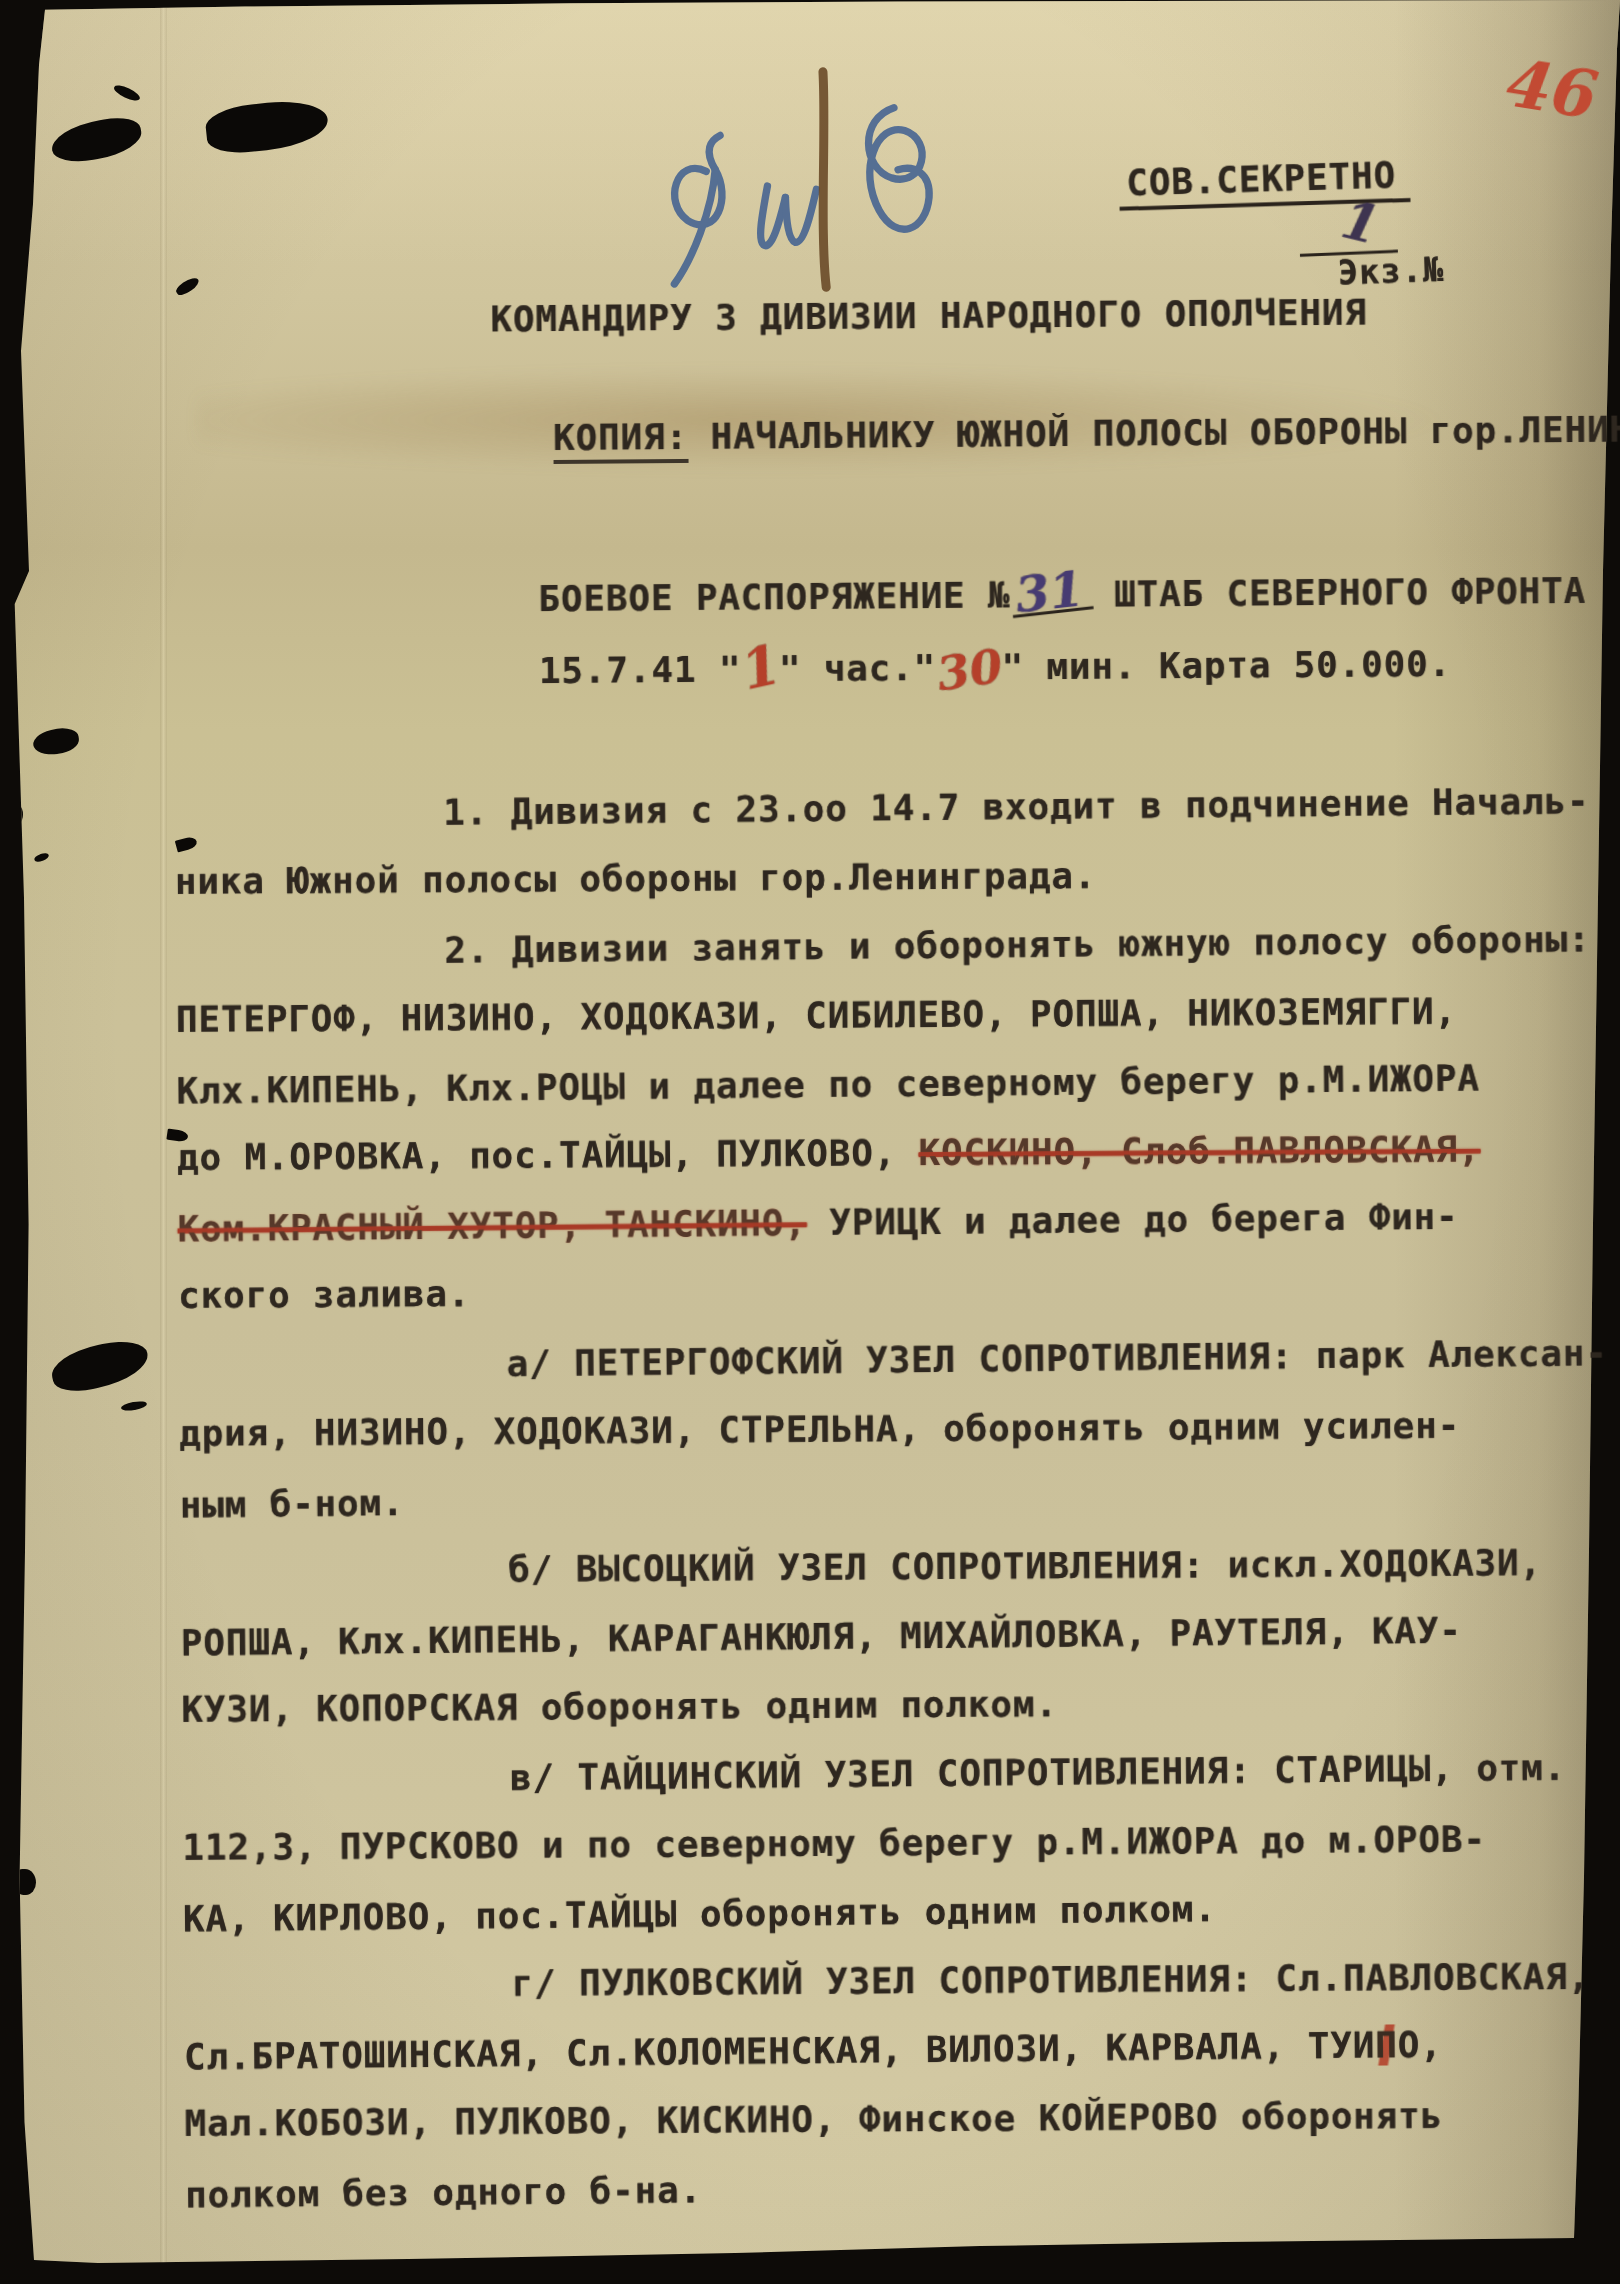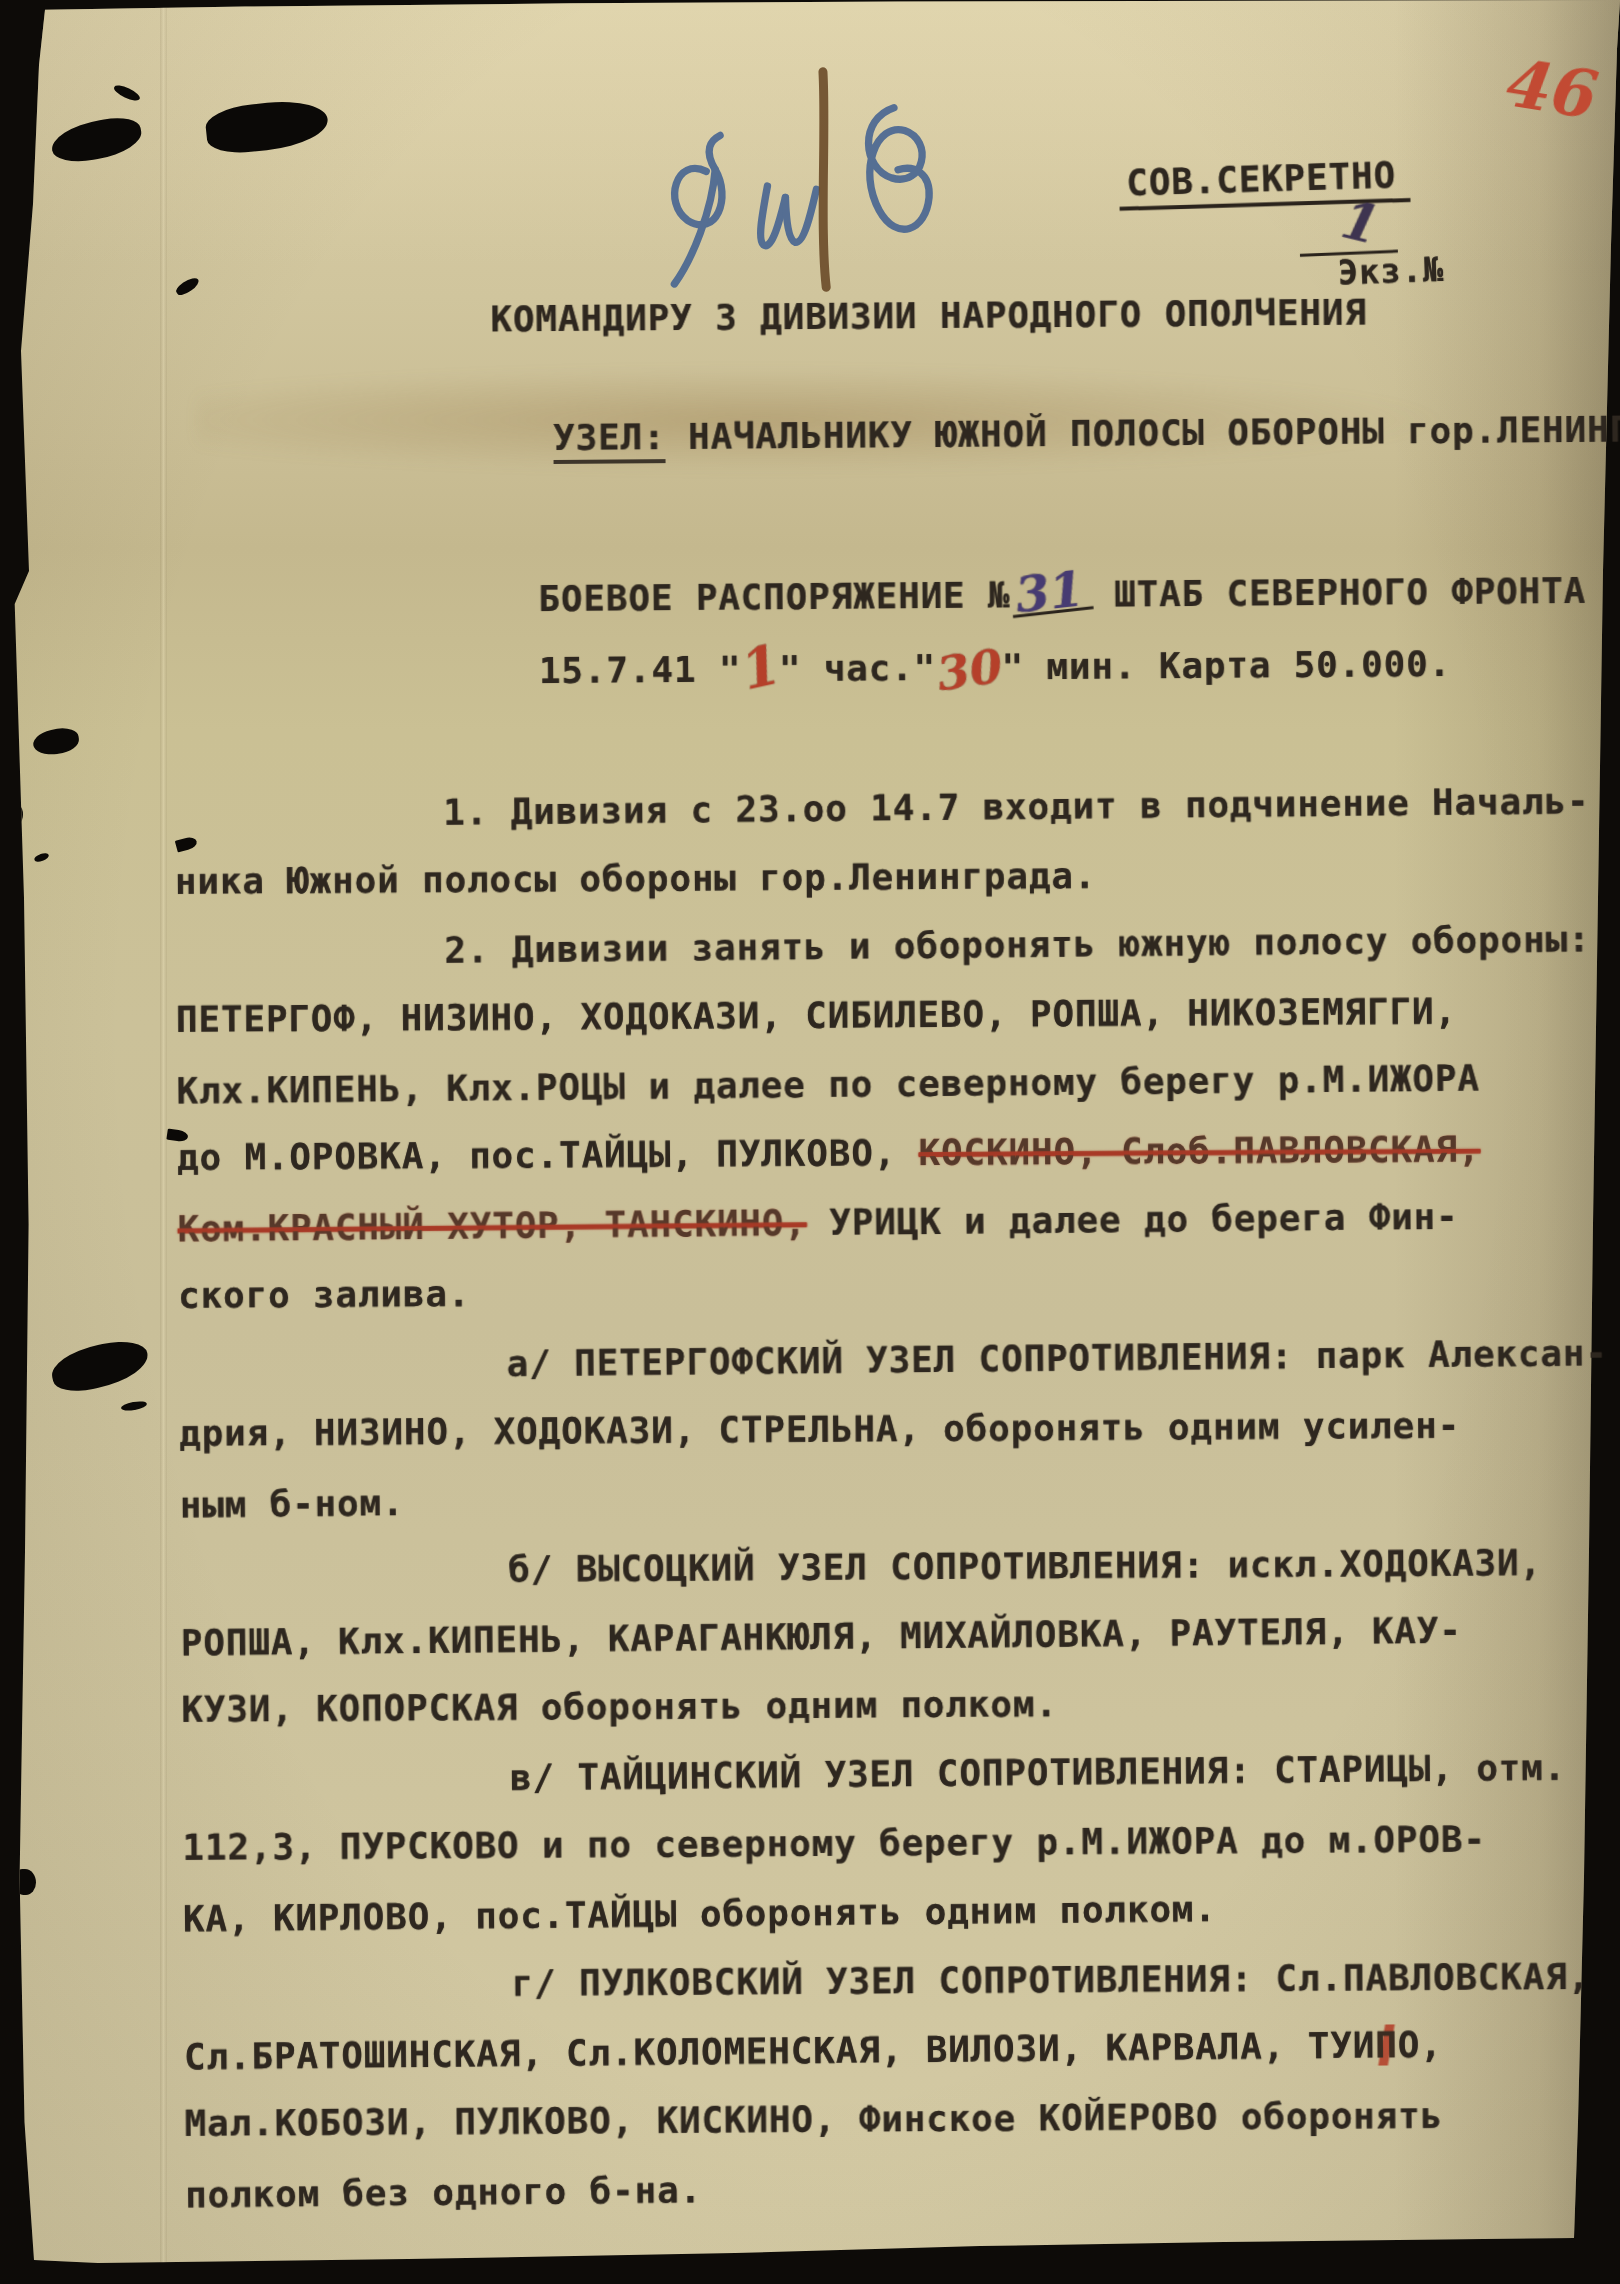--- a/index.html
+++ b/index.html
@@ -112,21 +112,21 @@
     <div class="tline" style="left:1133px;top:162px;transform:rotate(-1.3deg);">СОВ.СЕКРЕТНО</div>
     <div id="class-underline" style="left:1126px;top:206px;width:291px;"></div>
     <div class="tline small" style="left:1216px;top:217px;transform:rotate(-1.5deg);">
       <span>Экз.№</span>
     </div>
     <div id="ekz-underline" style="left:1306px;top:256px;width:98px;"></div>
     <div id="hw-copy-num" class="hw" style="left:1349px;top:196px;">1</div>
 
     <div class="tline" style="left:496px;top:296px;">КОМАНДИРУ 3 ДИВИЗИИ НАРОДНОГО ОПОЛЧЕНИЯ</div>
     <div class="tline" style="left:423px;top:374px;">
-      <span class="u-under">УЗЕЛ:</span><span> НАЧАЛЬНИКУ ЮЖНОЙ ПОЛОСЫ ОБОРОНЫ гор.ЛЕНИНГРАДА</span>
+      <span class="u-under">КОПИЯ:</span><span> НАЧАЛЬНИКУ ЮЖНОЙ ПОЛОСЫ ОБОРОНЫ гор.ЛЕНИНГРАДА</span>
     </div>
 
     <div class="tline" style="left:407px;top:535px;">
       <span>БОЕВОЕ РАСПОРЯЖЕНИЕ №</span><span class="hw hw-order-num">31</span><span> ШТАБ СЕВЕРНОГО ФРОНТА</span>
     </div>
 
     <div class="tline" style="left:407px;top:607px;">
       <span>15.7.41 "</span><span class="hw hw-red hw-hour">1</span><span>" час."</span><span class="hw hw-red hw-min">30</span><span>" мин. Карта 50.000.</span>
     </div>
 

